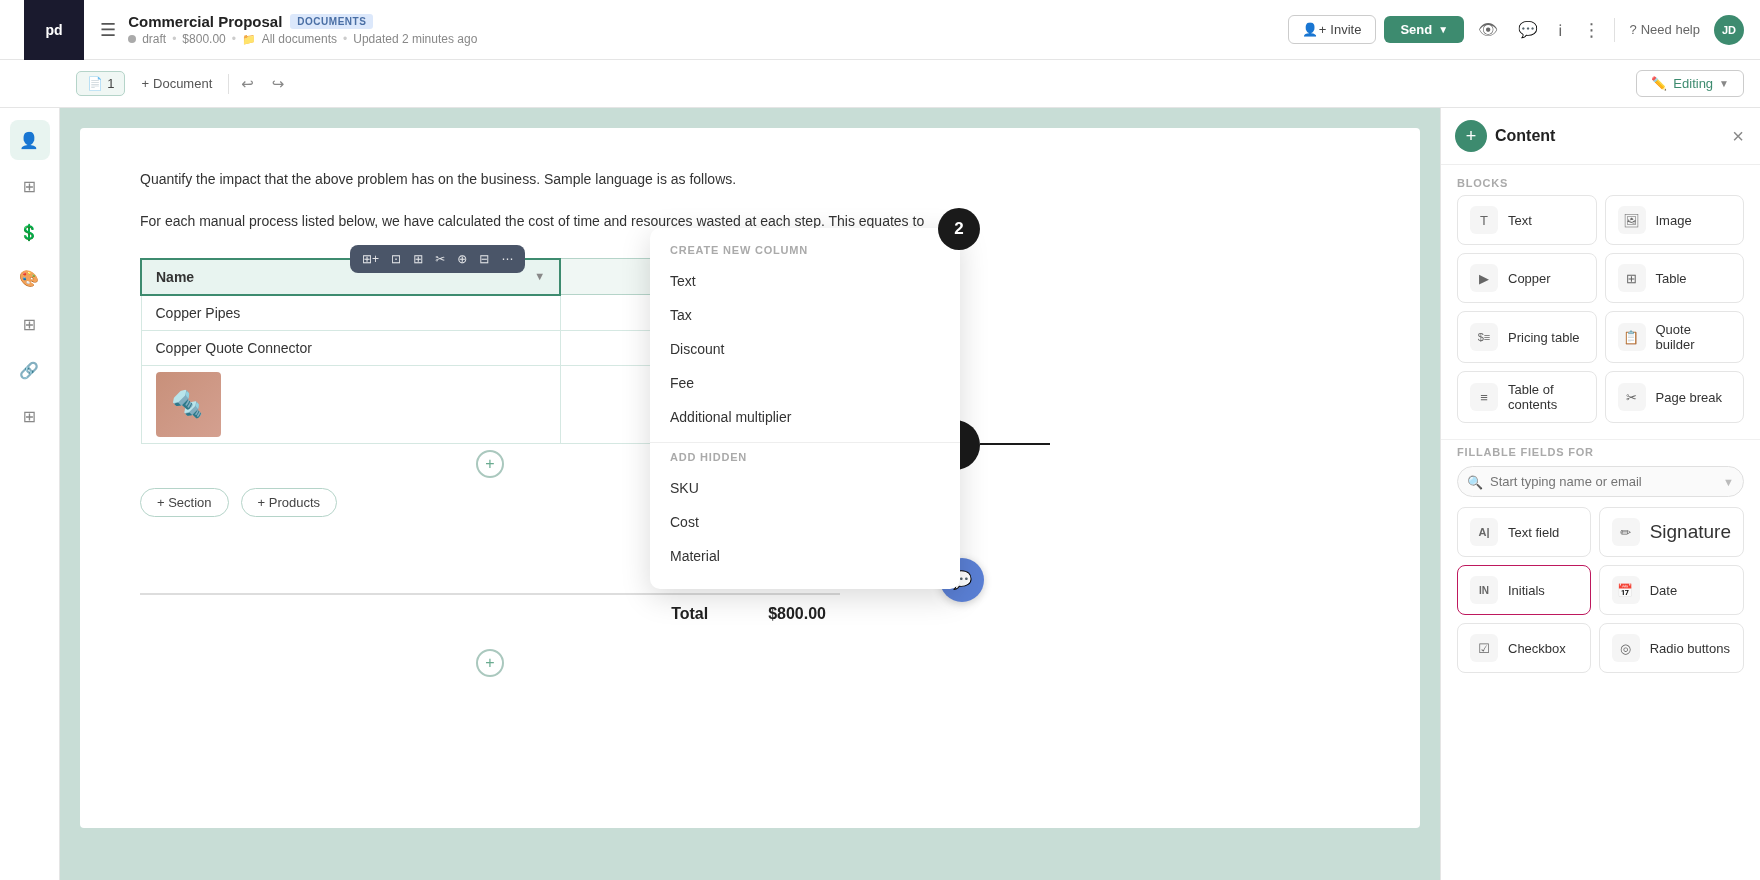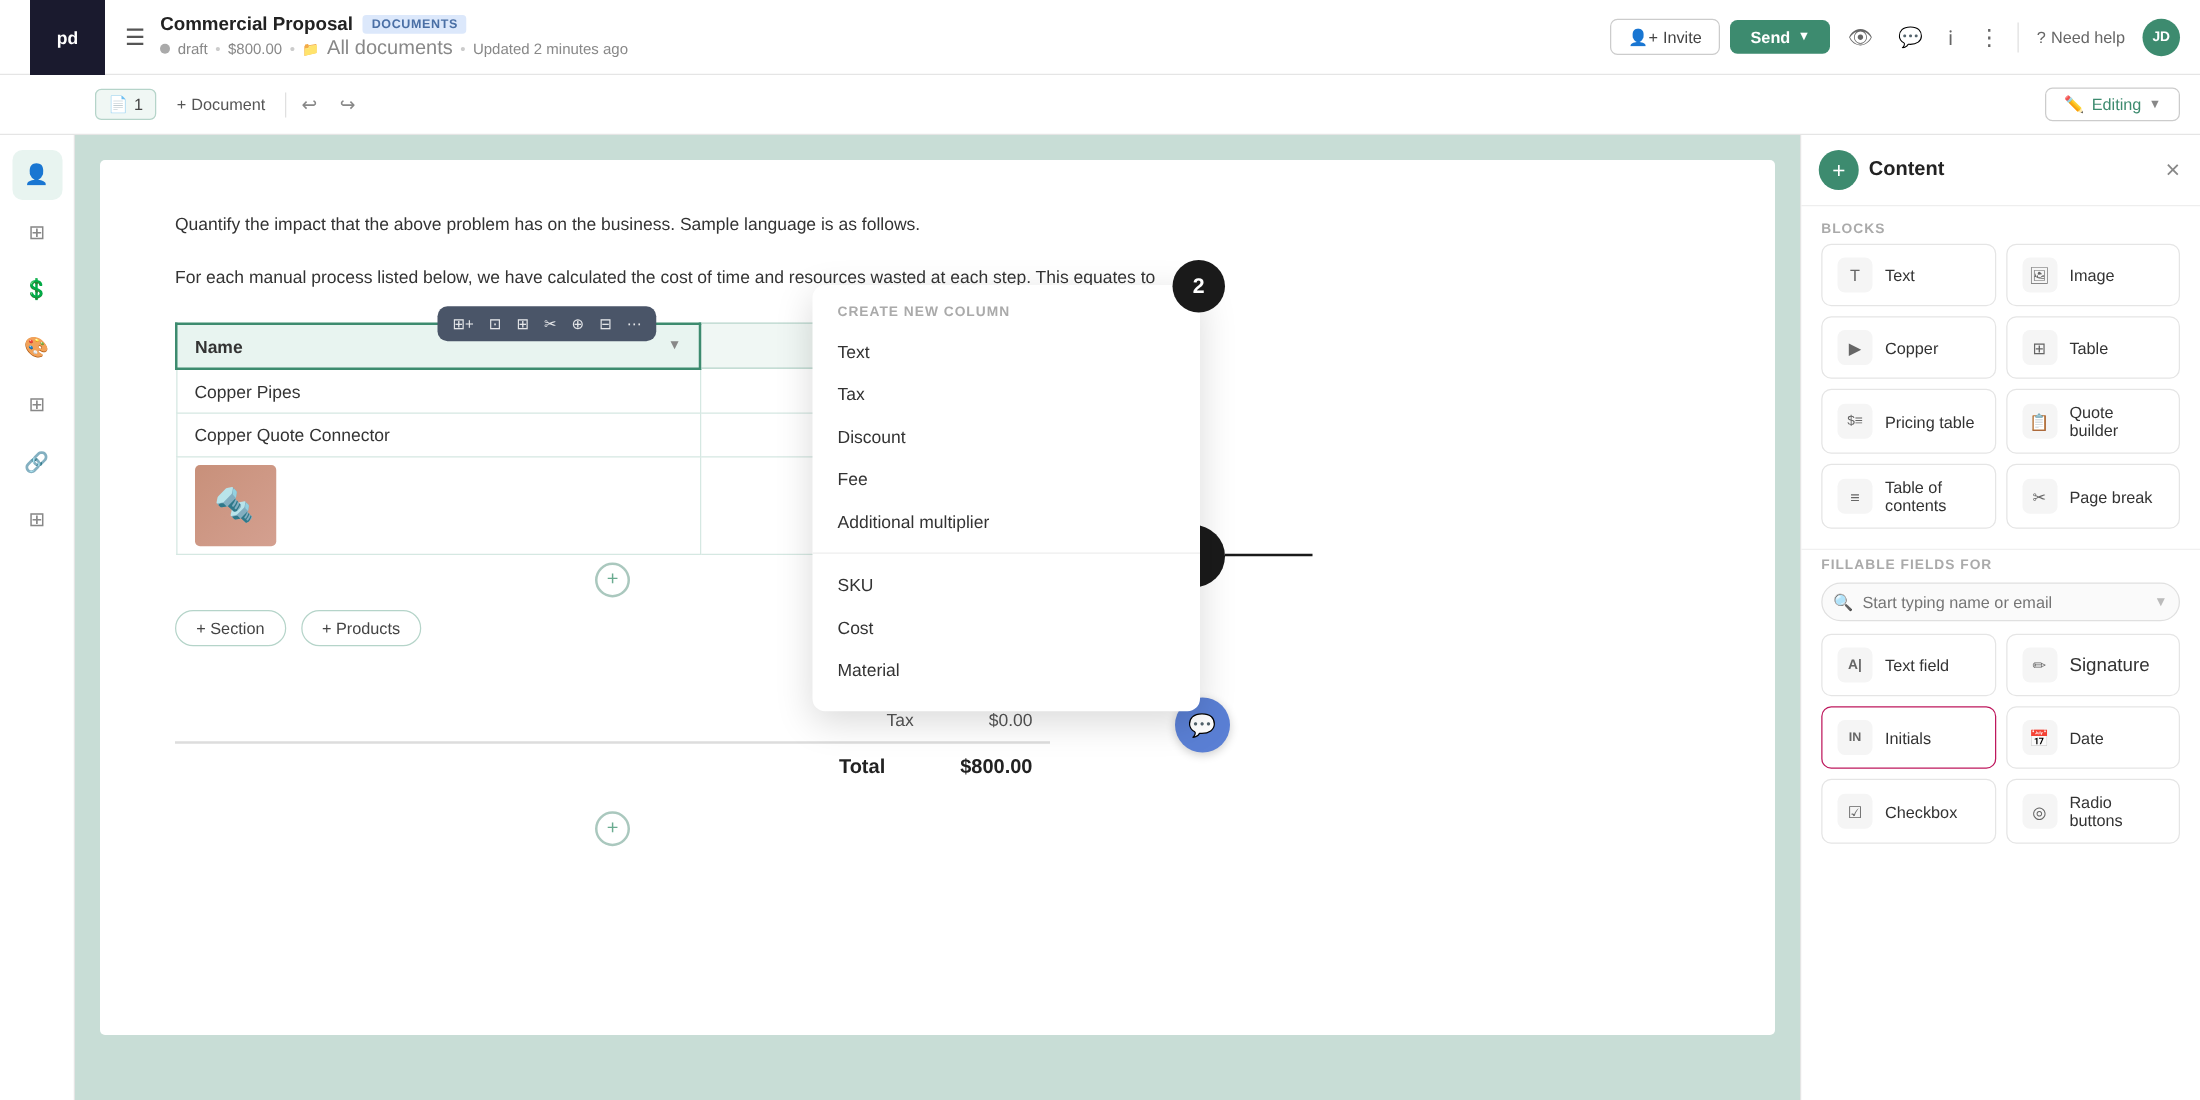--- a/index.html
+++ b/index.html
@@ -35,21 +35,21 @@
       <span style="font-size:15px;font-weight:600;color:#222;">Commercial Proposal</span>
       <span style="background:#dce8fb;color:#4a6fa5;font-size:10px;font-weight:700;padding:2px 7px;border-radius:3px;letter-spacing:0.5px;">DOCUMENTS</span>
     </div>
     <div style="display:flex;align-items:center;gap:6px;margin-top:2px;">
       <span style="width:8px;height:8px;border-radius:50%;background:#aaa;display:inline-block;"></span>
       <span style="font-size:12px;color:#888;">draft</span>
       <span style="font-size:12px;color:#ccc;">•</span>
       <span style="font-size:12px;color:#888;">$800.00</span>
       <span style="font-size:12px;color:#ccc;">•</span>
       <span style="font-size:11px;color:#888;">📁</span>
-      <span style="font-size:16px;color:#888;">All documents</span>
+      <span style="font-size:12px;color:#888;">All documents</span>
       <span style="font-size:12px;color:#ccc;">•</span>
       <span style="font-size:12px;color:#888;">Updated 2 minutes ago</span>
     </div>
   </div>
   <div style="margin-left:auto;display:flex;align-items:center;gap:8px;padding-right:16px;">
     <button style="background:none;border:1px solid #ccc;border-radius:6px;padding:6px 14px;font-size:13px;color:#444;cursor:pointer;display:flex;align-items:center;gap:4px;">
       <span>👤+</span>
       <span>Invite</span>
     </button>
     <button style="background:#3d8b6f;color:#fff;border:none;border-radius:6px;padding:6px 16px;font-size:13px;font-weight:600;cursor:pointer;display:flex;align-items:center;gap:6px;">
@@ -196,20 +196,21 @@
       <div style="position:absolute;top:-20px;right:-20px;width:42px;height:42px;border-radius:50%;background:#1a1a1a;color:#fff;display:flex;align-items:center;justify-content:center;font-weight:700;font-size:17px;">
         <span>2</span>
       </div>
       <div style="font-size:11px;font-weight:700;color:#aaa;letter-spacing:0.8px;padding:0 20px 8px;text-transform:uppercase;">CREATE NEW COLUMN</div>
       <div style="padding:9px 20px;font-size:14px;color:#333;cursor:pointer;">Text</div>
       <div style="padding:9px 20px;font-size:14px;color:#333;cursor:pointer;">Tax</div>
       <div style="padding:9px 20px;font-size:14px;color:#333;cursor:pointer;">Discount</div>
       <div style="padding:9px 20px;font-size:14px;color:#333;cursor:pointer;">Fee</div>
       <div style="padding:9px 20px;font-size:14px;color:#333;cursor:pointer;">Additional multiplier</div>
       <div style="height:1px;background:#eee;margin:8px 0;"></div>
+      <div style="font-size:11px;font-weight:700;color:#aaa;letter-spacing:0.8px;padding:0 20px 8px;text-transform:uppercase;">ADD HIDDEN</div>
       <div style="padding:9px 20px;font-size:14px;color:#333;cursor:pointer;">SKU</div>
       <div style="padding:9px 20px;font-size:14px;color:#333;cursor:pointer;">Cost</div>
       <div style="padding:9px 20px;font-size:14px;color:#333;cursor:pointer;">Material</div>
     </div>
   </div>
 
   <div style="width:320px;background:#fff;border-left:1px solid #e5e5e5;display:flex;flex-direction:column;overflow-y:auto;">
 
     <div style="display:flex;align-items:center;padding:12px 14px;border-bottom:1px solid #eee;gap:8px;">
       <button style="width:32px;height:32px;border-radius:50%;background:#3d8b6f;border:none;color:#fff;font-size:18px;display:flex;align-items:center;justify-content:center;cursor:pointer;flex-shrink:0;">+</button>
@@ -272,21 +273,21 @@
 
     <div style="display:grid;grid-template-columns:1fr 1fr;gap:8px;padding:0 16px 12px;">
 
       <div style="border:1px solid #e5e5e5;border-radius:8px;padding:10px 12px;cursor:pointer;display:flex;align-items:center;gap:10px;">
         <div style="width:28px;height:28px;background:#f5f5f5;border-radius:6px;display:flex;align-items:center;justify-content:center;font-size:11px;color:#666;flex-shrink:0;font-weight:700;">A|</div>
         <span style="font-size:13px;color:#333;font-weight:500;">Text field</span>
       </div>
 
       <div style="border:1px solid #e5e5e5;border-radius:8px;padding:10px 12px;cursor:pointer;display:flex;align-items:center;gap:10px;">
         <div style="width:28px;height:28px;background:#f5f5f5;border-radius:6px;display:flex;align-items:center;justify-content:center;font-size:13px;color:#666;flex-shrink:0;">✏</div>
-        <span style="font-size:15px;color:#333;font-weight:500;">Signature</span>
+        <span style="font-size:19px;color:#333;font-weight:500;">Signature</span>
       </div>
 
       <div style="border:1px solid #be185d;border-radius:8px;padding:10px 12px;cursor:pointer;display:flex;align-items:center;gap:10px;">
         <div style="width:28px;height:28px;background:#f5f5f5;border-radius:6px;display:flex;align-items:center;justify-content:center;font-size:10px;color:#666;flex-shrink:0;font-weight:700;">IN</div>
         <span style="font-size:13px;color:#333;font-weight:500;">Initials</span>
       </div>
 
       <div style="border:1px solid #e5e5e5;border-radius:8px;padding:10px 12px;cursor:pointer;display:flex;align-items:center;gap:10px;">
         <div style="width:28px;height:28px;background:#f5f5f5;border-radius:6px;display:flex;align-items:center;justify-content:center;font-size:13px;color:#666;flex-shrink:0;">📅</div>
         <span style="font-size:13px;color:#333;font-weight:500;">Date</span>

